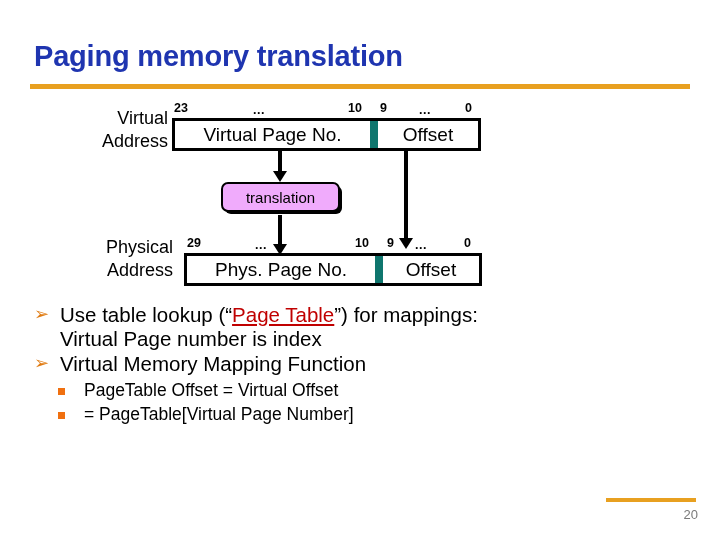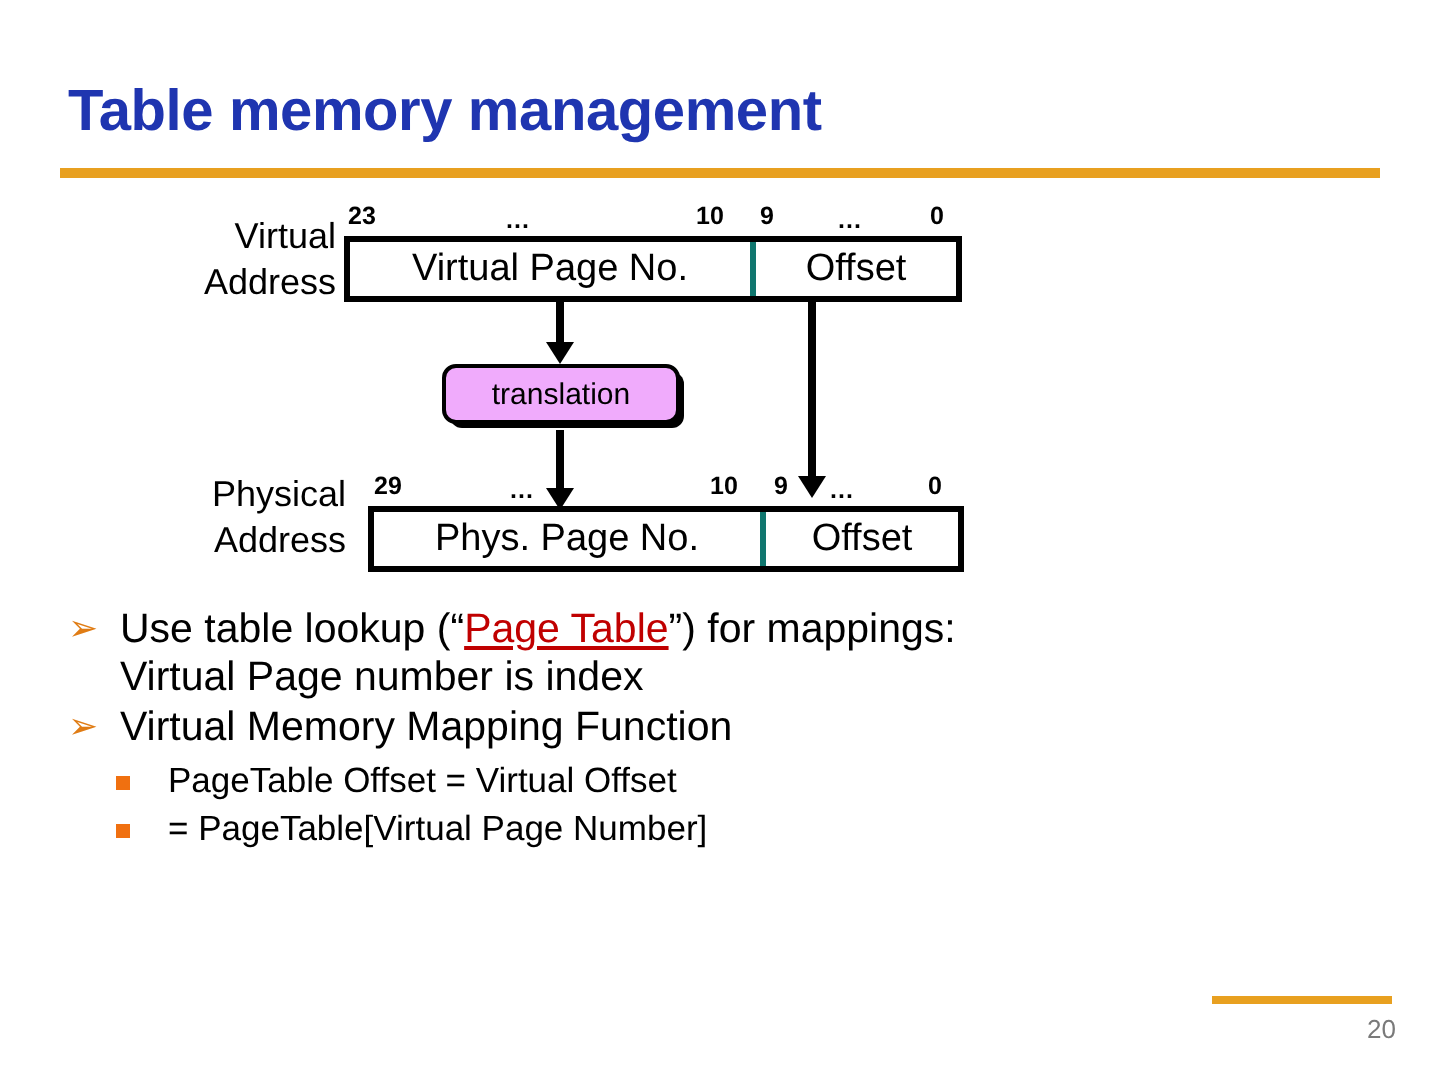--- a/index.html
+++ b/index.html
@@ -81,21 +81,21 @@
   }
   .addr-cell {
     display: flex;
     align-items: center;
     justify-content: center;
     font-size: 19px;
     color: #000;
     box-sizing: border-box;
     white-space: nowrap;
   }
-  .addr-cell.divided { border-right: 3px solid #0f766e; }
+  .addr-cell.divided { border-right: 8px solid #0f766e; }
 
   #virtual-box { left: 172px; top: 118px; width: 309px; height: 33px; }
   #virtual-box .cell-page { width: 203px; }
   #virtual-box .cell-offset { width: 100px; }
 
   #physical-box { left: 184px; top: 253px; width: 298px; height: 33px; }
   #physical-box .cell-page { width: 196px; }
   #physical-box .cell-offset { width: 96px; }
 
   
@@ -198,21 +198,21 @@
     position: absolute;
     right: 22px;
     top: 507px;
     font-size: 13px;
     color: #7a7a7a;
   }
 </style>
 </head>
 <body>
 
-<div id="slide-title">Table memory management</div>
+<div id="slide-title">Paging memory translation</div>
 <div id="title-rule"></div>
 
 <div id="diagram">
 
   <div class="addr-label" id="virtual-address-label">
     <span>Virtual</span><br>
     <span>Address</span>
   </div>
 
   <div class="bit-tick" style="left:174px; top:101px;">23</div>

